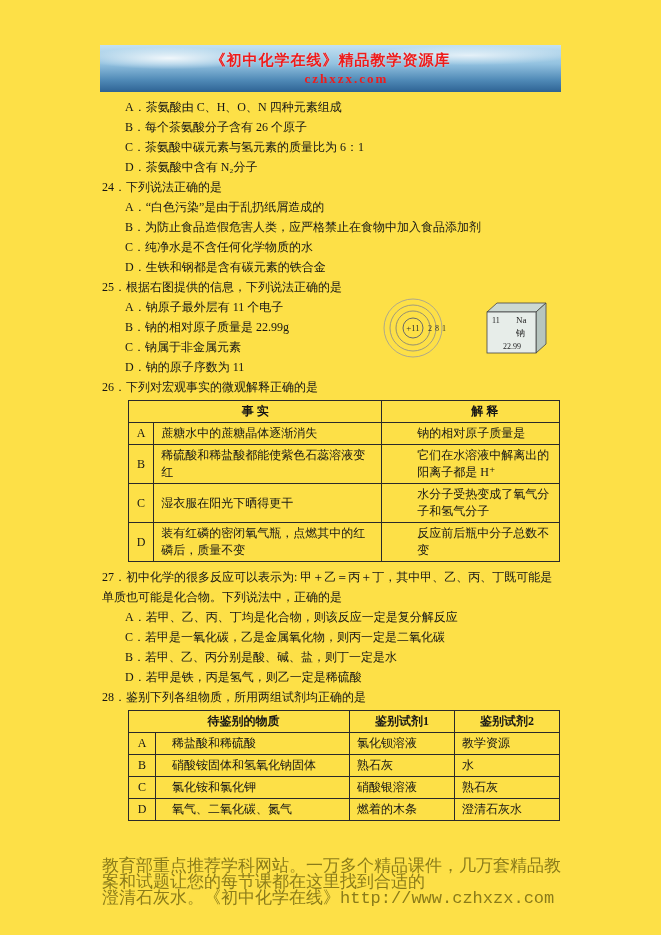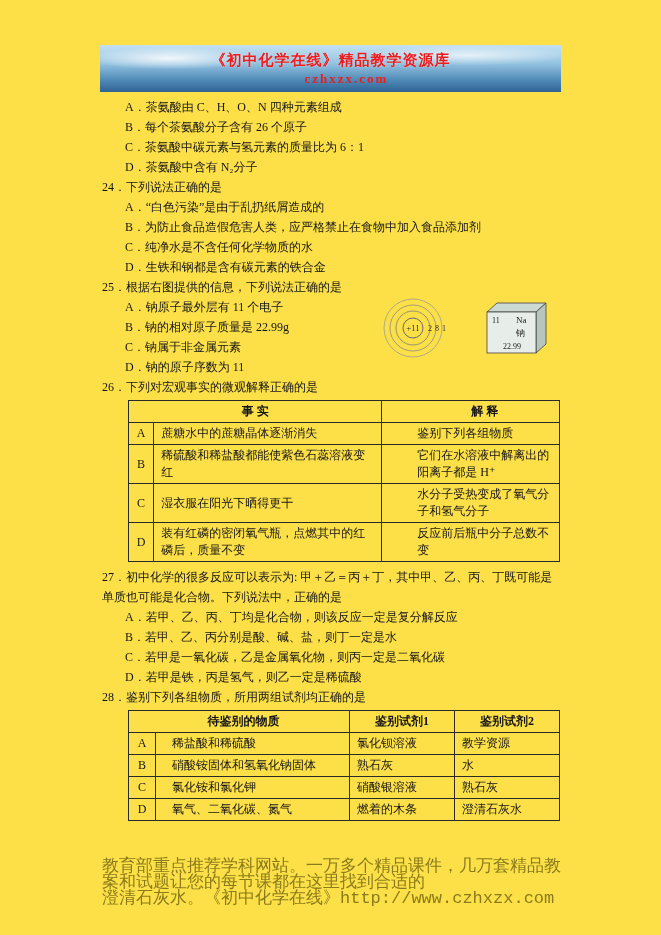--- a/index.html
+++ b/index.html
@@ -106,21 +106,21 @@
       <div class="stem">26．下列对宏观事实的微观解释正确的是</div>
       <table class="qtable t26">
         <tbody>
             <tr>
           <th colspan="2" class="c-fact">事  实</th>
           <th class="c-exp">解  释</th>
         </tr>
         <tr>
           <td class="c-label">A</td>
           <td class="c-fact">蔗糖水中的蔗糖晶体逐渐消失</td>
-          <td class="c-exp">鉴别下列各组物质</td>
+          <td class="c-exp">钠的相对原子质量是</td>
         </tr>
         <tr>
           <td class="c-label">B</td>
           <td class="c-fact">稀硫酸和稀盐酸都能使紫色石蕊溶液变红</td>
           <td class="c-exp">它们在水溶液中解离出的阳离子都是 H⁺</td>
         </tr>
         <tr>
           <td class="c-label">C</td>
           <td class="c-fact">湿衣服在阳光下晒得更干</td>
           <td class="c-exp">水分子受热变成了氧气分子和氢气分子</td>
@@ -130,22 +130,22 @@
           <td class="c-fact">装有红磷的密闭氧气瓶，点燃其中的红磷后，质量不变</td>
           <td class="c-exp">反应前后瓶中分子总数不变</td>
         </tr>
       </tbody>
         </table>
     </div>
 
     <div class="q">
       <div class="stem">27．初中化学的很多反应可以表示为: 甲＋乙＝丙＋丁，其中甲、乙、丙、丁既可能是单质也可能是化合物。下列说法中，正确的是</div>
       <div class="opt">A．若甲、乙、丙、丁均是化合物，则该反应一定是复分解反应</div>
+      <div class="opt">C．若甲是一氧化碳，乙是金属氧化物，则丙一定是二氧化碳</div>
       <div class="opt">B．若甲、乙、丙分别是酸、碱、盐，则丁一定是水</div>
-      <div class="opt">C．若甲是一氧化碳，乙是金属氧化物，则丙一定是二氧化碳</div>
       <div class="opt">D．若甲是铁，丙是氢气，则乙一定是稀硫酸</div>
     </div>
 
     <div class="q">
       <div class="stem">28．鉴别下列各组物质，所用两组试剂均正确的是</div>
       <table class="qtable t28">
         <tbody>
             <tr>
           <th colspan="2" class="c-sub">待鉴别的物质</th>
           <th class="c-r1">鉴别试剂1</th>

